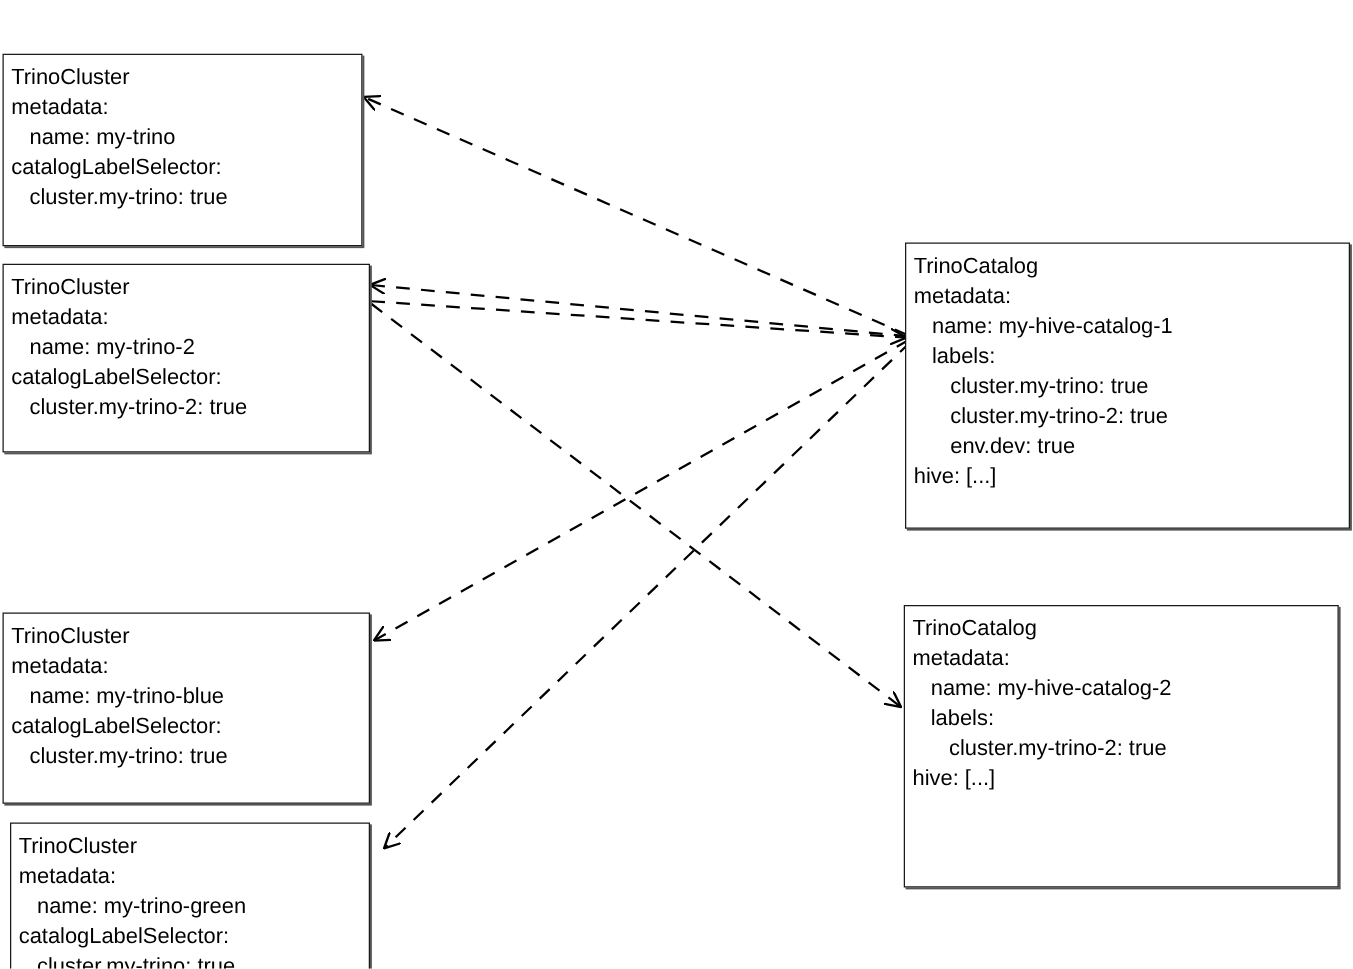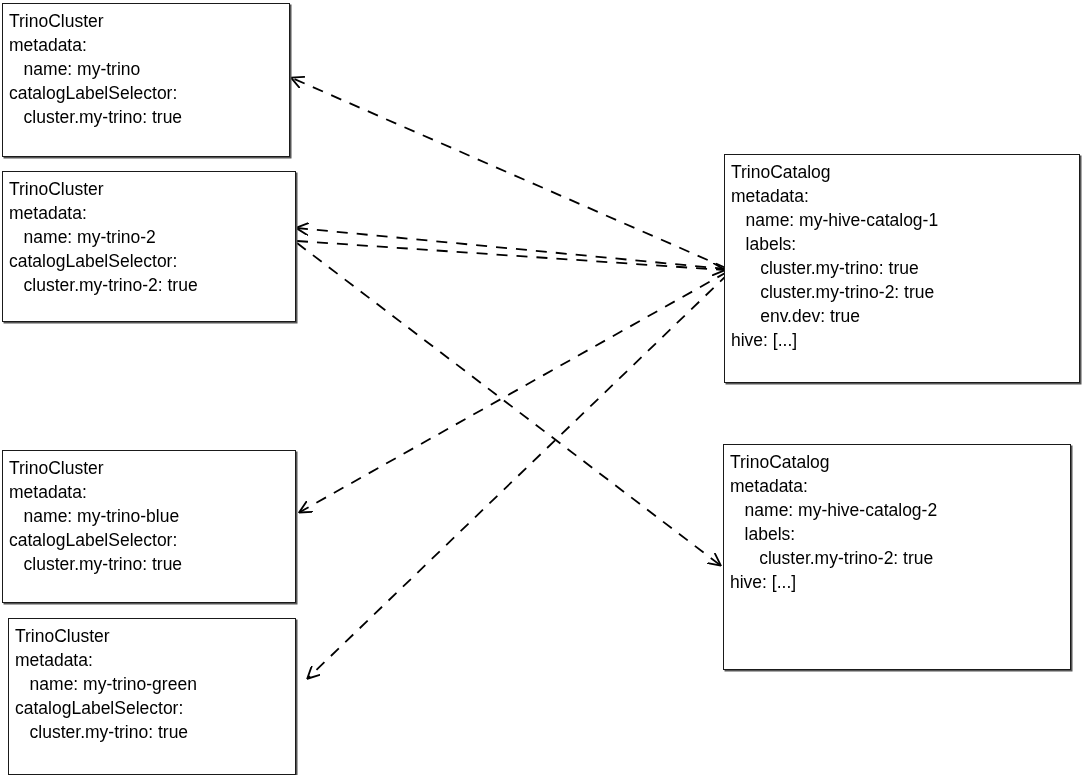--- a/index.html
+++ b/index.html
@@ -16,20 +16,21 @@
     overflow: hidden;
   }
   .node-box {
     position: absolute;
     box-sizing: border-box;
     background: #ffffff;
     border: 1.6px solid #1a1a1a;
     box-shadow: 1.5px 1.5px 0 0 #555555;
     padding: 5px 0 0 6px;
     z-index: 3;
+    margin-top: 40px;
   }
   .yaml {
     margin: 0;
     font-family: "Liberation Sans", sans-serif;
     font-size: 17.5px;
     line-height: 24px;
     color: #000000;
     white-space: pre;
     letter-spacing: 0px;
   }

